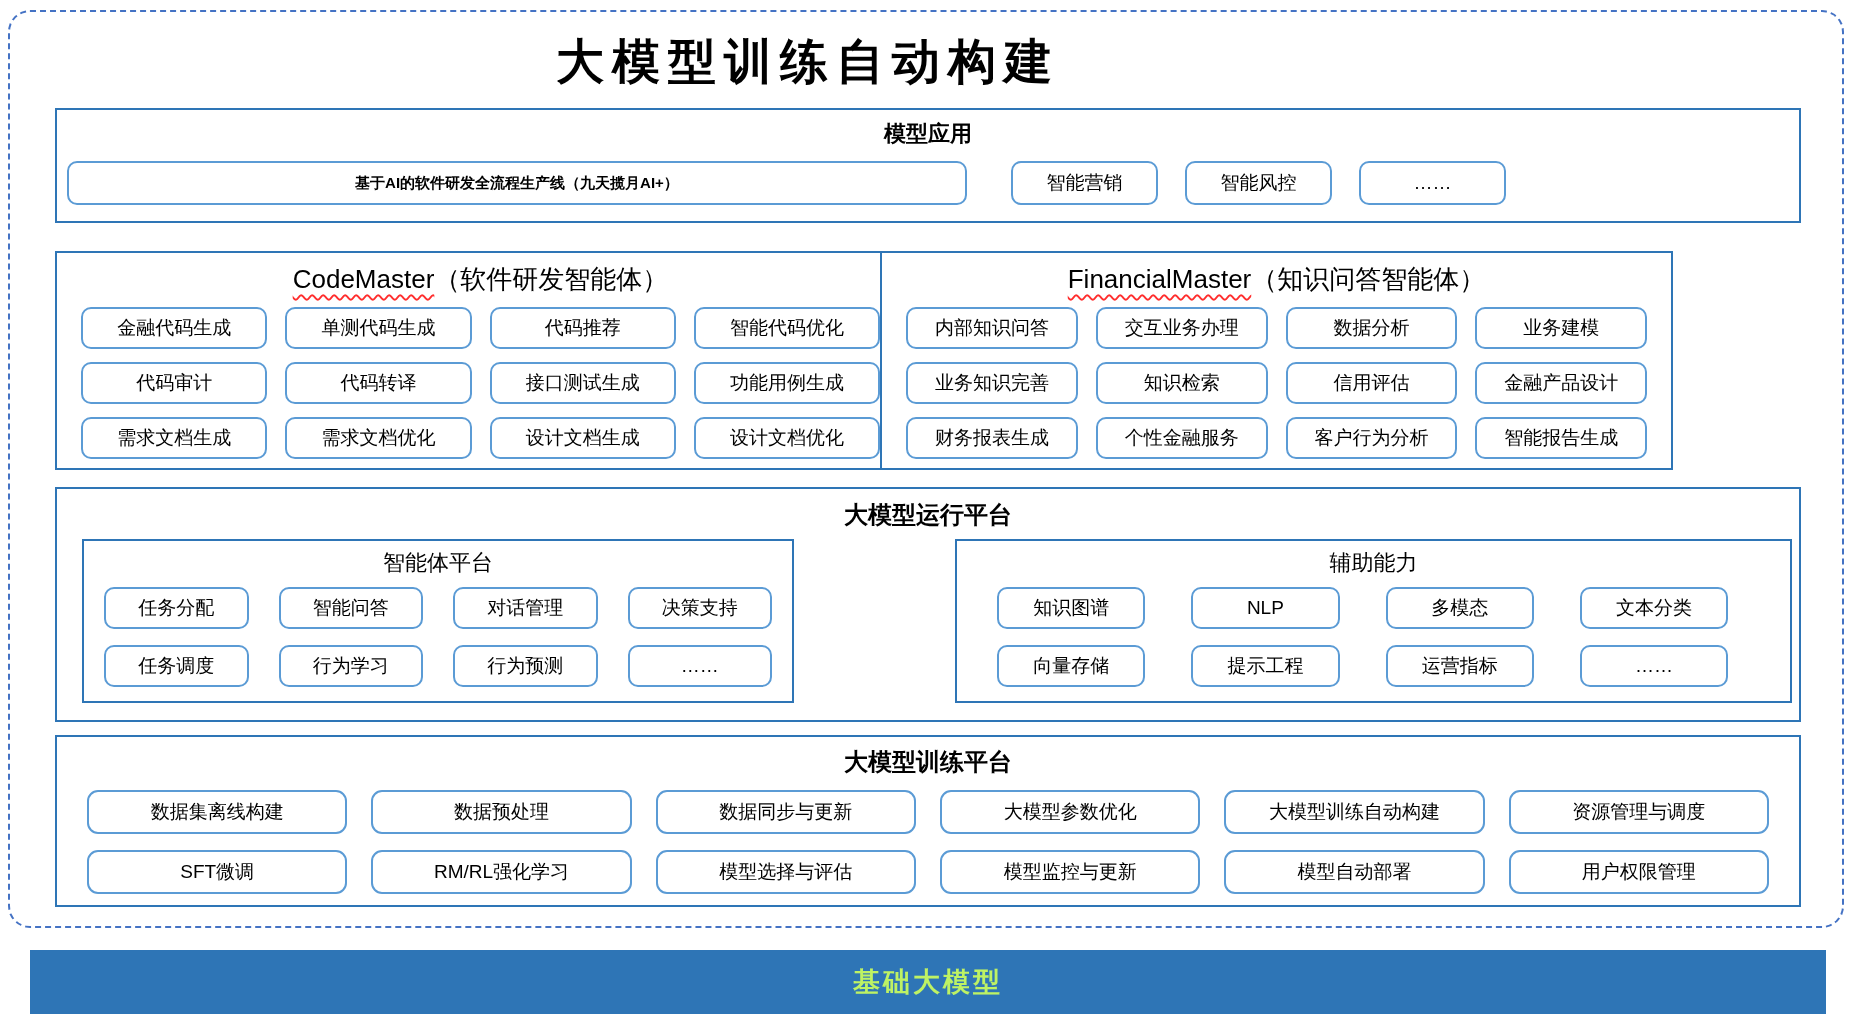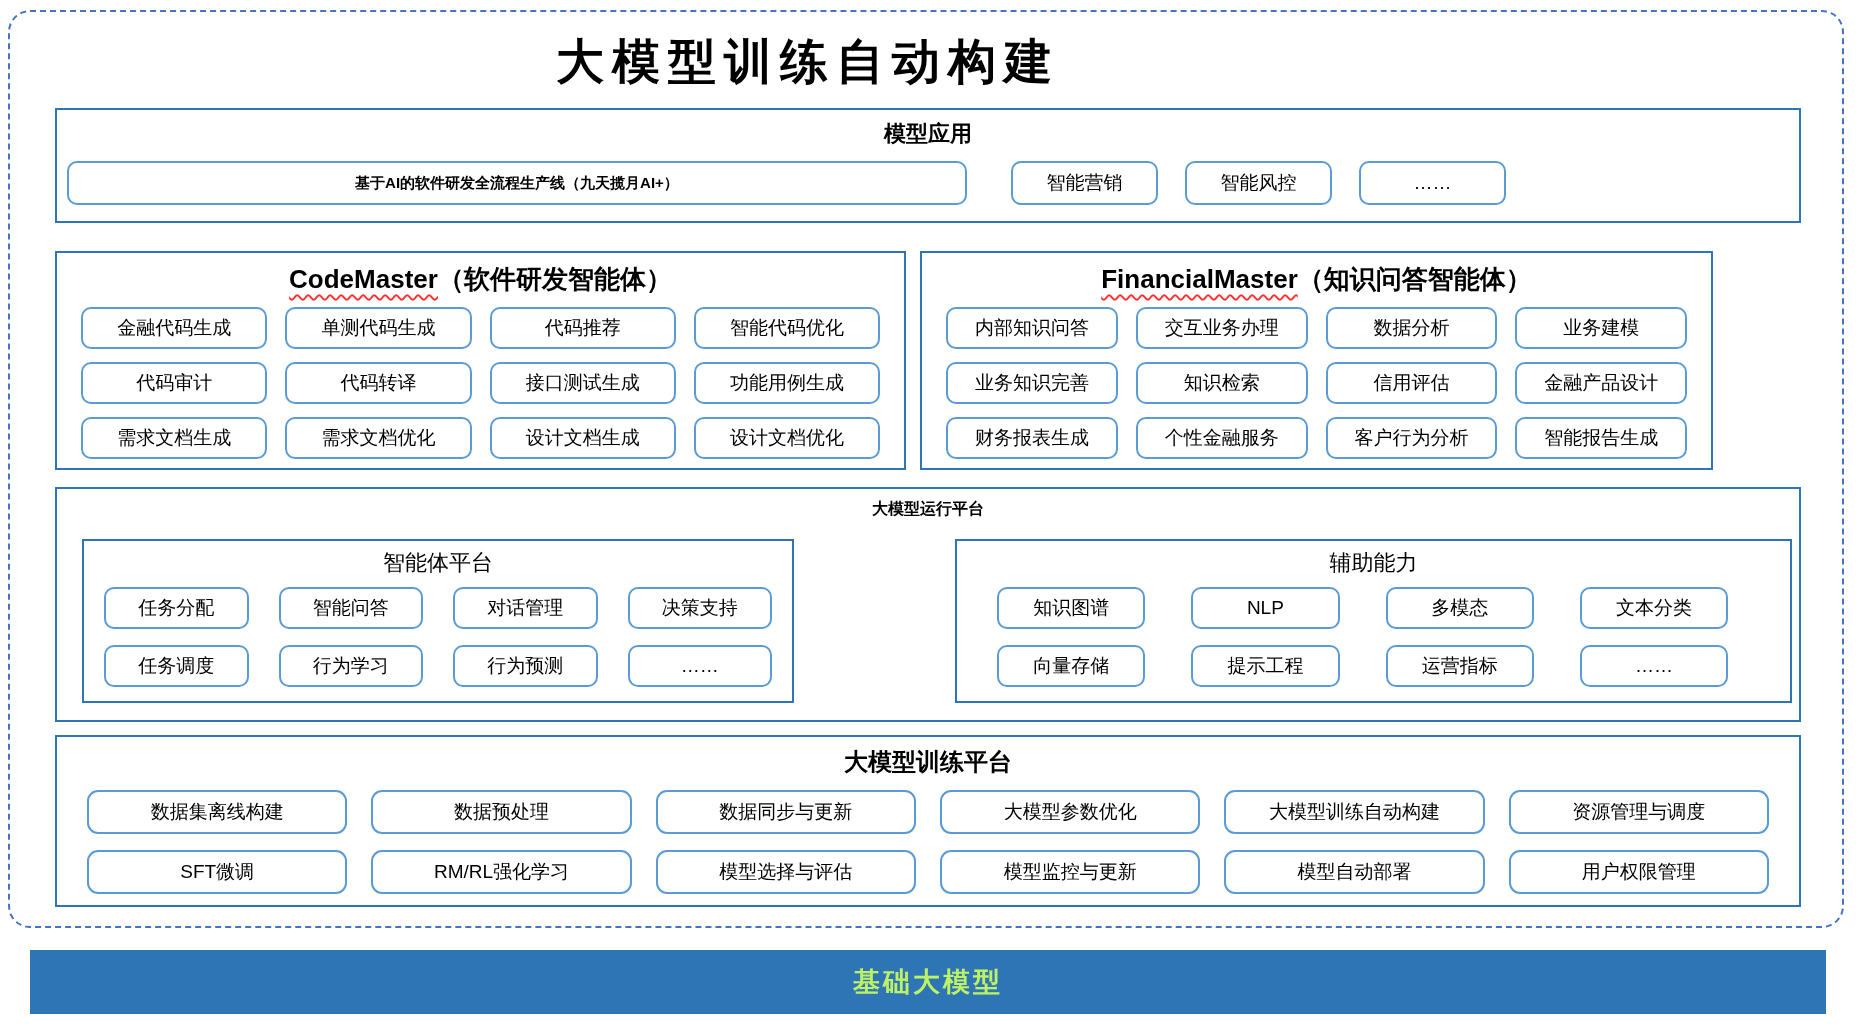--- a/index.html
+++ b/index.html
@@ -28,31 +28,31 @@
   .apps-row{display:flex;align-items:center;margin-top:12px;padding-left:10px;}
   .btn{border:2px solid var(--button-border);border-radius:10px;background:#fff;
        display:flex;align-items:center;justify-content:center;
        font-size:19px;box-sizing:border-box;white-space:nowrap;}
   .btn-wide{width:900px;height:44px;font-weight:bold;font-size:15px;}
   .apps-small{display:flex;gap:27px;margin-left:44px;}
   .apps-small .btn{width:147px;height:44px;}
 
   
   .sec2-left{left:55px;top:251px;width:851px;height:219px;}
-  .sec2-right{left:920px;top:251px;width:793px;height:219px;}
-  .master-header{text-align:center;font-weight:bold;font-size:26px;padding-top:9px;white-space:nowrap;}
+  .sec2-right{left:880px;top:251px;width:793px;height:219px;}
+  .master-header{text-align:center;font-weight:normal;font-size:26px;padding-top:9px;white-space:nowrap;}
   .master-header .en{text-decoration:underline wavy var(--squiggle);
                      text-decoration-thickness:2px;text-underline-offset:6px;}
   .master-grid{display:grid;grid-template-columns:repeat(4,1fr);gap:13px 18px;
                padding:10px 24px 0 24px;}
   .master-grid .btn{height:42px;}
 
   
   .sec-runtime{left:55px;top:487px;width:1746px;height:235px;}
-  .sec-runtime .sec-header{font-size:16px;padding-top:10px;}
+  .sec-runtime .sec-header{font-size:24px;padding-top:10px;}
   .sub{position:absolute;border:2px solid var(--accent);background:#fff;box-sizing:border-box;}
   .sub-header{text-align:center;font-size:22px;font-weight:normal;padding-top:7px;}
   .sec-agent{left:25px;top:50px;width:712px;height:164px;}
   .sec-aux{left:898px;top:50px;width:837px;height:164px;}
   .sub-grid{display:grid;grid-template-columns:repeat(4,1fr);padding-top:9px;}
   .agent-grid{gap:16px 30px;padding-left:20px;padding-right:20px;}
   .aux-grid{gap:16px 46px;padding-left:40px;padding-right:62px;}
   .sub-grid .btn{height:42px;}
 
   

